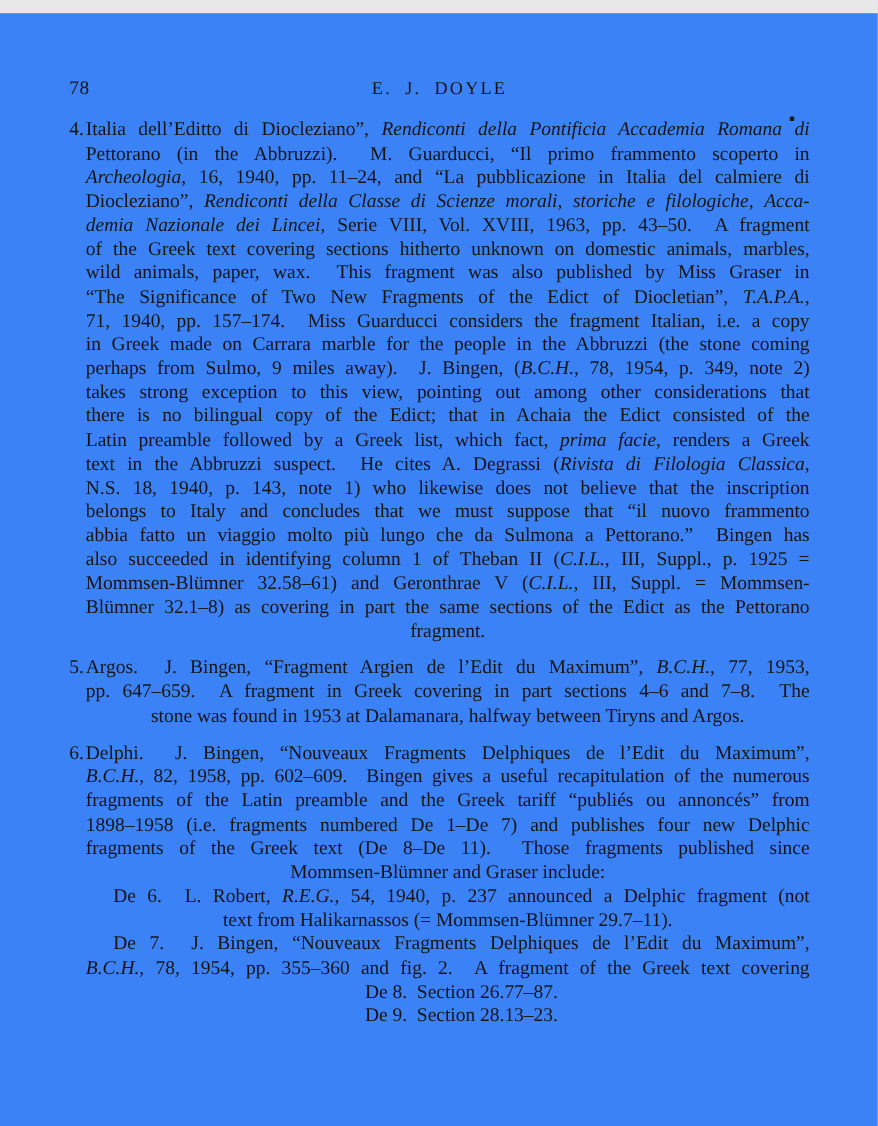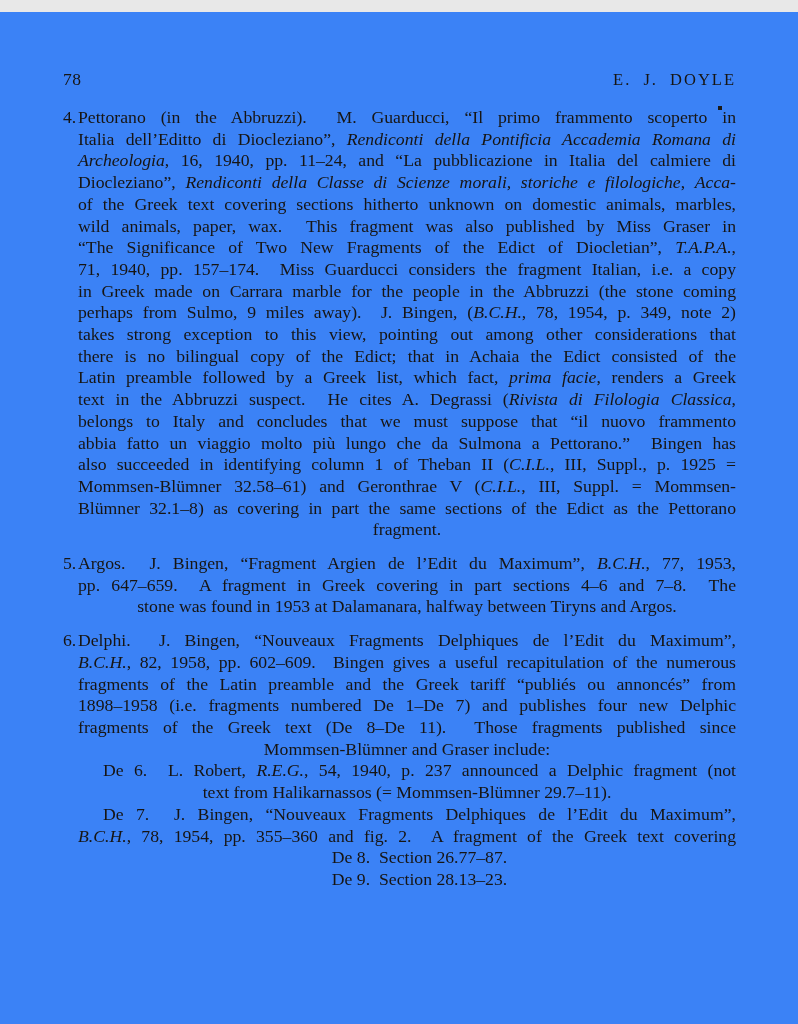--- a/index.html
+++ b/index.html
@@ -25,21 +25,21 @@
     left: 0;
     top: 0;
     font-size: 17.5px;
     letter-spacing: 0.5px;
   }
   .running-head {
     position: absolute;
     left: 0;
     right: 0;
     top: 1px;
-    text-align: right;
+    text-align: center;
     font-size: 16.5px;
     letter-spacing: 2px;
     word-spacing: 6px;
   }
   .textblock {
     position: absolute;
     top: 95px;
     left: 63px;
     width: 673px;
     font-size: 17.7px;
@@ -69,34 +69,36 @@
 <div class="sheet">
   <div class="pagehead">
     <span class="page-number">78</span>
     <span class="running-head">E. J. DOYLE</span>
   </div>
   <div class="ink-speck"></div>
   <div class="textblock">
       <div class="entry">
         <span class="entry-number">4.</span>
         <div class="entry-body">
+          <div class="line j"><span class="rm">Italia dell’Editto di Diocleziano”, </span><span class="it">Rendiconti della Pontificia Accademia Romana di</span></div>
           <div class="line j"><span class="rm">Pettorano (in the Abbruzzi).&nbsp; M. Guarducci, “Il primo frammento scoperto in</span></div>
-          <div class="line j"><span class="rm">Italia dell’Editto di Diocleziano”, </span><span class="it">Rendiconti della Pontificia Accademia Romana di</span></div>
           <div class="line j"><span class="it">Archeologia</span><span class="rm">, 16, 1940, pp. 11–24, and “La pubblicazione in Italia del calmiere di</span></div>
           <div class="line j"><span class="rm">Diocleziano”, </span><span class="it">Rendiconti della Classe di Scienze morali, storiche e filologiche</span><span class="rm">, </span><span class="it">Acca-</span></div>
+          <div class="line j"><span class="it">demia Nazionale dei Lincei</span><span class="rm">, Serie VIII, Vol. XVIII, 1963, pp. 43–50.&nbsp; A fragment</span></div>
           <div class="line j"><span class="rm">of the Greek text covering sections hitherto unknown on domestic animals, marbles,</span></div>
           <div class="line j"><span class="rm">wild animals, paper, wax.&nbsp; This fragment was also published by Miss Graser in</span></div>
           <div class="line j"><span class="rm">“The Significance of Two New Fragments of the Edict of Diocletian”, </span><span class="it">T.A.P.A.</span><span class="rm">,</span></div>
           <div class="line j"><span class="rm">71, 1940, pp. 157–174.&nbsp; Miss Guarducci considers the fragment Italian, i.e. a copy</span></div>
           <div class="line j"><span class="rm">in Greek made on Carrara marble for the people in the Abbruzzi (the stone coming</span></div>
           <div class="line j"><span class="rm">perhaps from Sulmo, 9 miles away).&nbsp; J. Bingen, (</span><span class="it">B.C.H.</span><span class="rm">, 78, 1954, p. 349, note 2)</span></div>
           <div class="line j"><span class="rm">takes strong exception to this view, pointing out among other considerations that</span></div>
           <div class="line j"><span class="rm">there is no bilingual copy of the Edict; that in Achaia the Edict consisted of the</span></div>
           <div class="line j"><span class="rm">Latin preamble followed by a Greek list, which fact, </span><span class="it">prima facie</span><span class="rm">, renders a Greek</span></div>
           <div class="line j"><span class="rm">text in the Abbruzzi suspect.&nbsp; He cites A. Degrassi (</span><span class="it">Rivista di Filologia Classica</span><span class="rm">,</span></div>
+          <div class="line j"><span class="rm">N.S. 18, 1940, p. 143, note 1) who likewise does not believe that the inscription</span></div>
           <div class="line j"><span class="rm">belongs to Italy and concludes that we must suppose that “il nuovo frammento</span></div>
           <div class="line j"><span class="rm">abbia fatto un viaggio molto più lungo che da Sulmona a Pettorano.”&nbsp; Bingen has</span></div>
           <div class="line j"><span class="rm">also succeeded in identifying column 1 of Theban II (</span><span class="it">C.I.L.</span><span class="rm">, III, Suppl., p. 1925 =</span></div>
           <div class="line j"><span class="rm">Mommsen-Blümner 32.58–61) and Geronthrae V (</span><span class="it">C.I.L.</span><span class="rm">, III, Suppl. = Mommsen-</span></div>
           <div class="line j"><span class="rm">Blümner 32.1–8) as covering in part the same sections of the Edict as the Pettorano</span></div>
           <div class="line last"><span class="rm">fragment.</span></div>
         </div>
       </div>
       <div class="entry">
         <span class="entry-number">5.</span>

